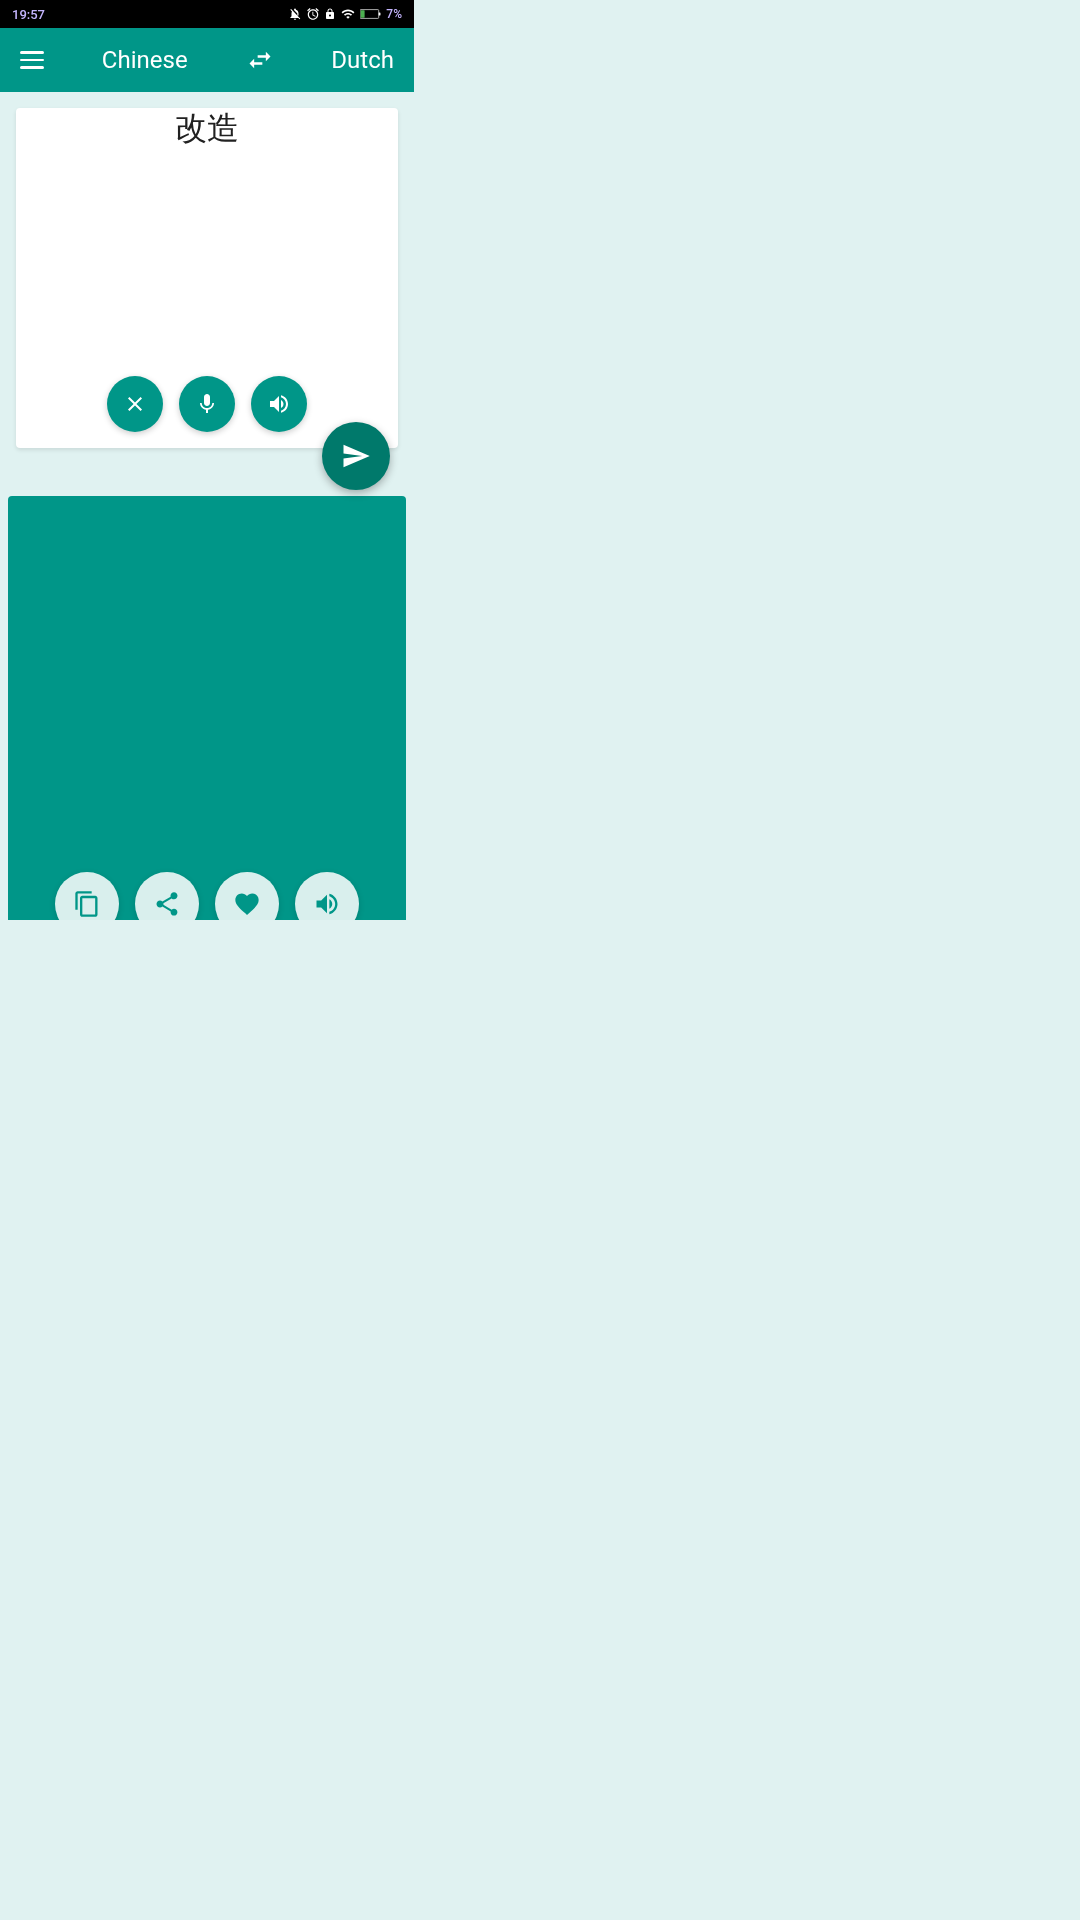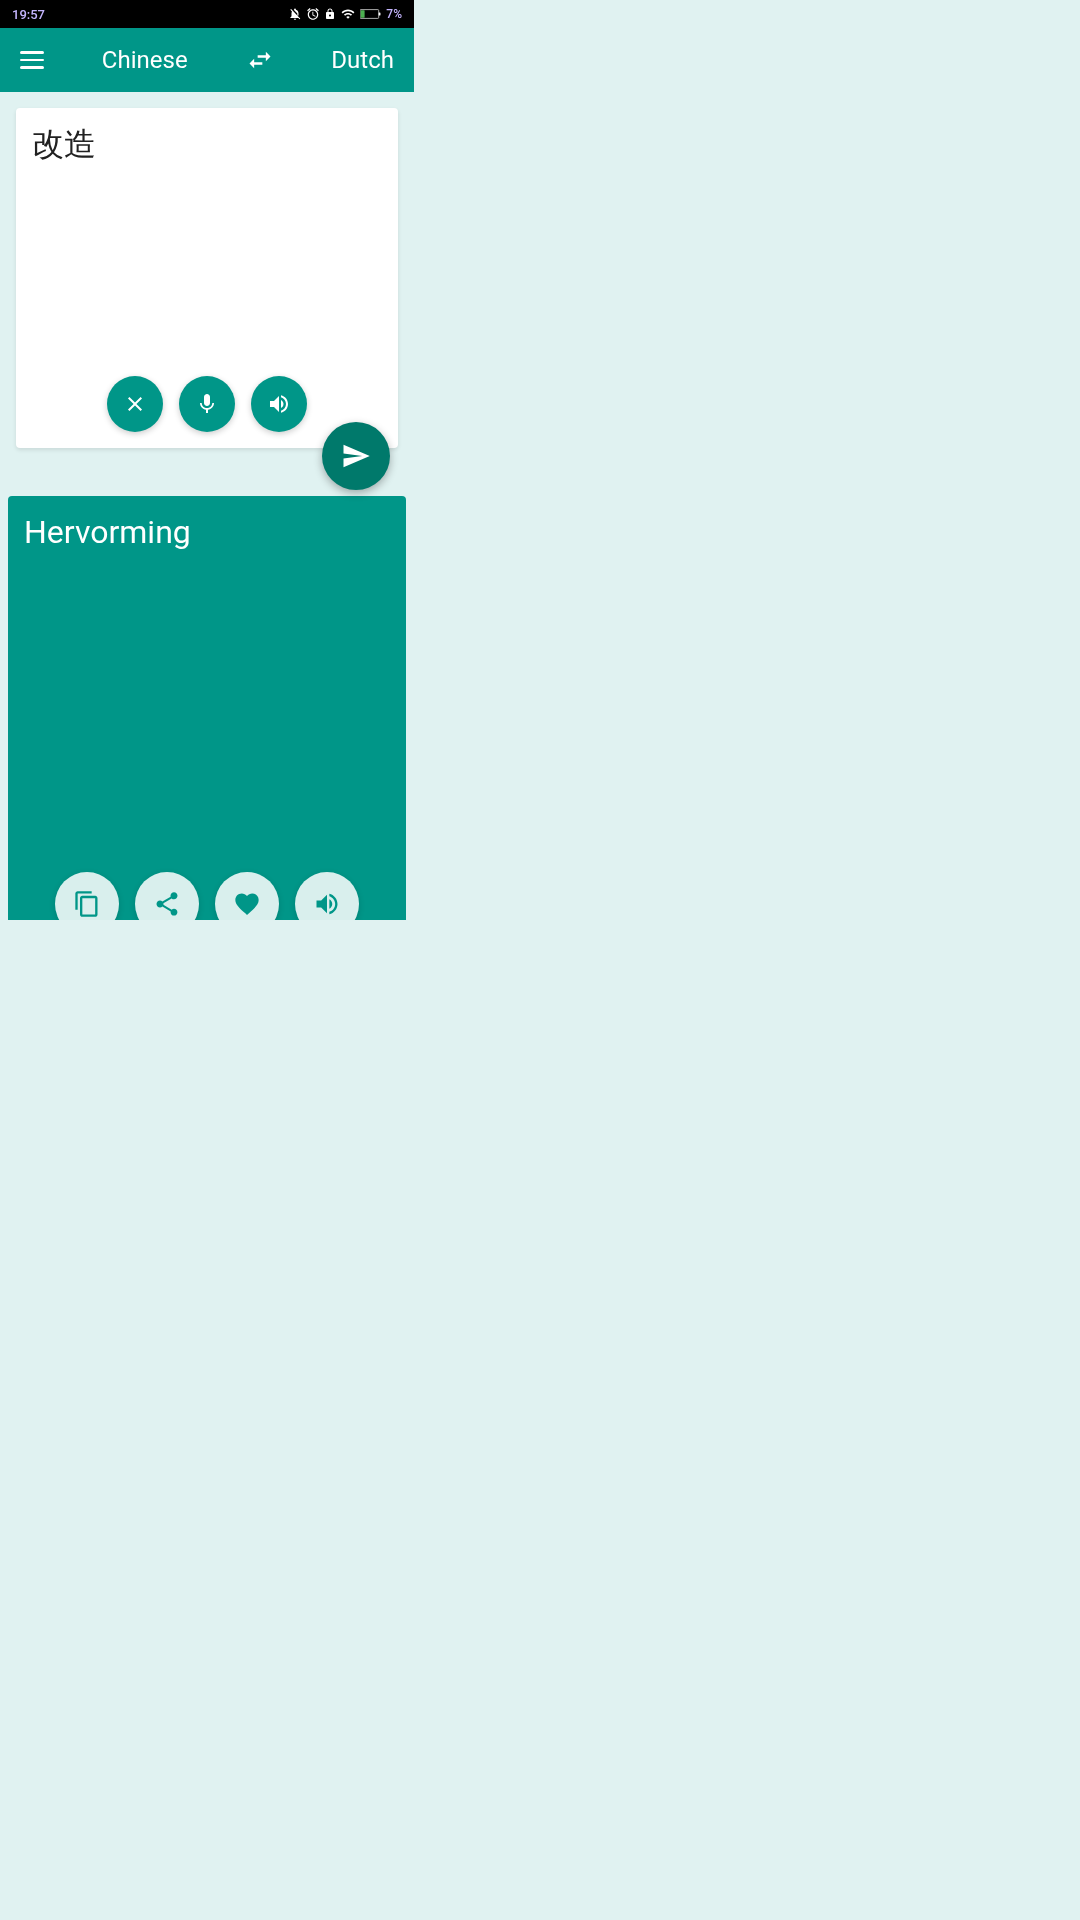--- a/index.html
+++ b/index.html
@@ -76,24 +76,24 @@
       cursor: pointer;
       display: flex;
       align-items: center;
     }
 
     
     .input-panel {
       background: #fff;
       margin: 8px;
       border-radius: 4px;
-      padding: 16px;
       position: relative;
       min-height: 340px;
       box-shadow: 0 2px 4px rgba(0,0,0,0.1);
+      text-align: center;
     }
 
     .input-text {
       font-size: 32px;
       color: #212121;
       font-weight: 400;
       line-height: 1.3;
     }
 
     .input-actions {
@@ -282,21 +282,20 @@
     </div>
 
     <button class="translate-btn" title="Translate">
       <svg viewBox="0 0 24 24">
         <path d="M2.01 21L23 12 2.01 3 2 10l15 2-15 2z"></path>
       </svg>
     </button>
   </div>
 
   <div class="output-panel" style="margin-top: 40px;">
-    <div class="output-text">Hervorming</div>
     <div class="output-actions">
 
       <button class="output-btn" title="Copy">
         <svg viewBox="0 0 24 24">
           <path d="M16 1H4c-1.1 0-2 .9-2 2v14h2V3h12V1zm3 4H8c-1.1 0-2 .9-2 2v14c0 1.1.9 2 2 2h11c1.1 0 2-.9 2-2V7c0-1.1-.9-2-2-2zm0 16H8V7h11v14z"></path>
         </svg>
       </button>
 
       <button class="output-btn" title="Share">
         <svg viewBox="0 0 24 24">

